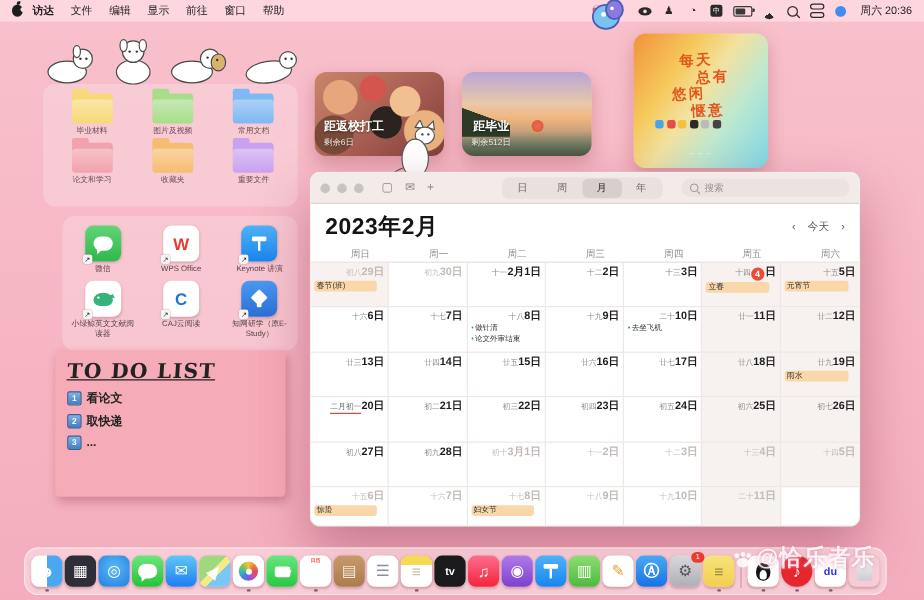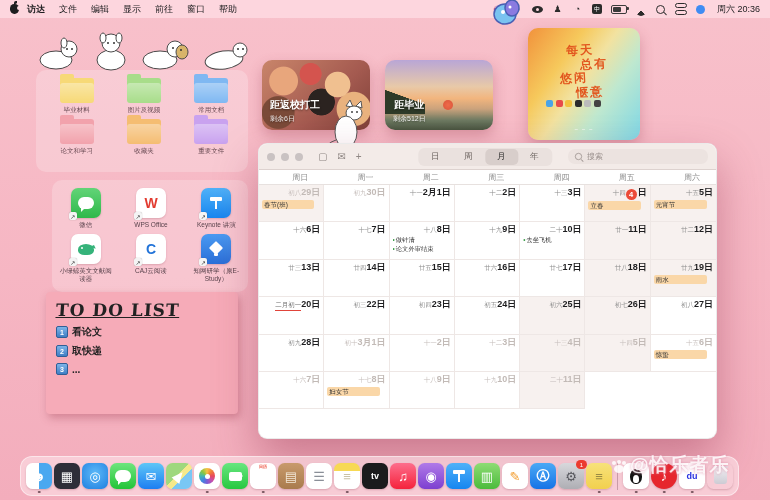--- a/index.html
+++ b/index.html
@@ -442,20 +442,28 @@
           <span class="s">日</span>
           <span class="s">周</span>
           <span class="s sel">月</span>
           <span class="s">年</span>
         </span>
       <span class="cal-search">
         <span class="mag"></span>
         <span>搜索</span>
       </span>
     </div>
+    <div class="cal-titlerow">
+      <span class="cal-title">2023年2月</span>
+      <span class="cal-nav">
+        <span class="nbtn">‹</span>
+        <span class="nbtn">今天</span>
+        <span class="nbtn">›</span>
+      </span>
+    </div>
     <div class="weekday-row" id="weekday-row">
         <span>周日</span>
         <span>周一</span>
         <span>周二</span>
         <span>周三</span>
         <span>周四</span>
         <span>周五</span>
         <span>周六</span>
       </div>
     <div class="cal-grid" id="cal-grid">
@@ -593,20 +601,26 @@
           <div class="banner">雨水</div>
         </div>
         <div class="cell">
           <div class="cellhead">
             <span class="lunar lu">二月初一</span>
             <span class="dnum">20日</span>
           </div>
         </div>
         <div class="cell">
           <div class="cellhead">
+            <span class="lunar">初二</span>
+            <span class="dnum">21日</span>
+          </div>
+        </div>
+        <div class="cell">
+          <div class="cellhead">
             <span class="lunar">初三</span>
             <span class="dnum">22日</span>
           </div>
         </div>
         <div class="cell">
           <div class="cellhead">
             <span class="lunar">初四</span>
             <span class="dnum">23日</span>
           </div>
         </div>

